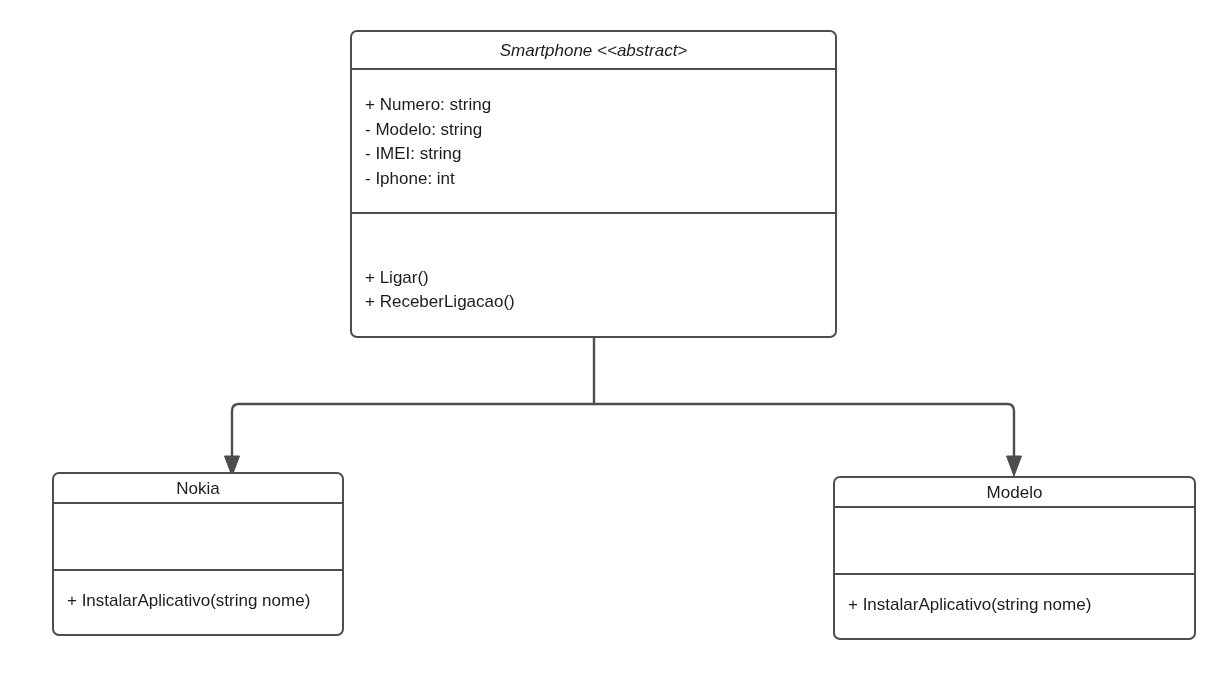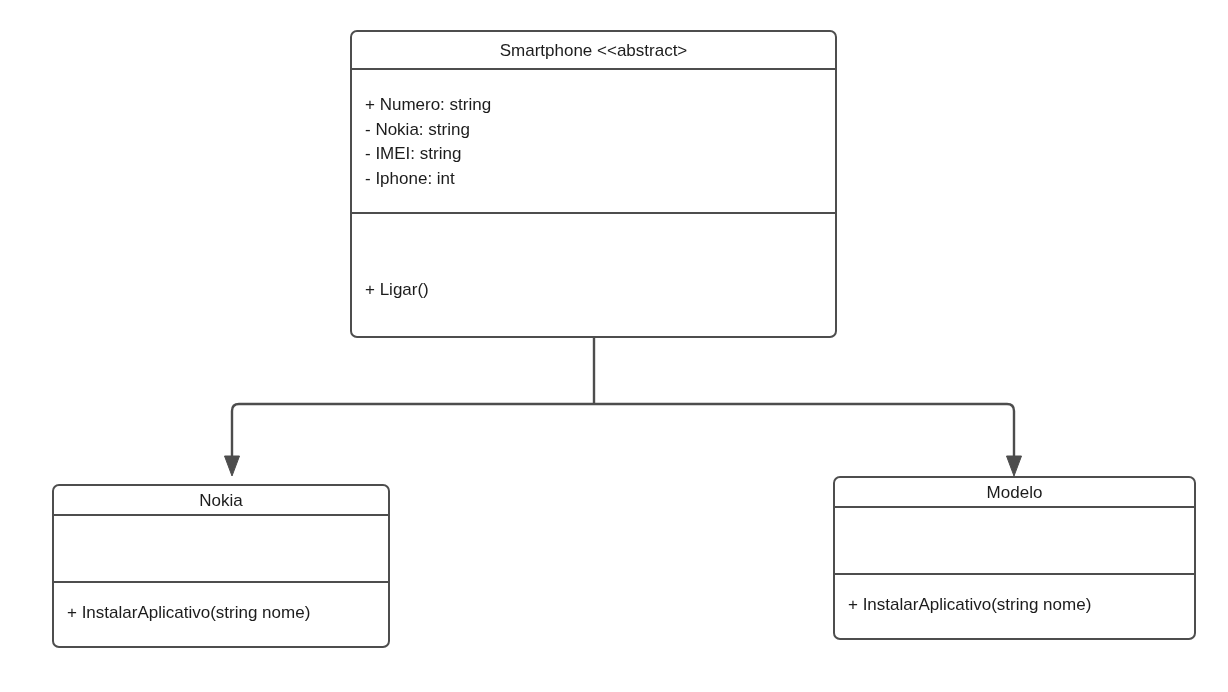--- a/index.html
+++ b/index.html
@@ -59,26 +59,26 @@
   .compartment .member {
     line-height: 24.5px;
     white-space: nowrap;
   }
   .compartment.empty {
     padding: 0;
   }
 
   
   #class-smartphone { left: 350px; top: 30px; width: 487px; height: 308px; }
-  #class-smartphone .class-title { height: 38px; }
+  #class-smartphone .class-title { height: 38px; font-style: italic; }
   #class-smartphone .attrs { height: 144px; align-items: flex-start; padding-top: 11px; }
   #class-smartphone .ops   { flex: 1; align-items: flex-start; padding-top: 11px; margin-top: 28px; }
 
   
-  #class-nokia  { left: 52px;  top: 484px; width: 338px; height: 164px; }
+  #class-nokia  { left: 52px;  top: 472px; width: 292px; height: 164px; }
   #class-iphone { left: 833px; top: 476px; width: 363px; height: 164px; }
   .uml-class.child .class-title { height: 30px; }
   .uml-class.child .attrs { height: 67px; }
   .uml-class.child .ops   { flex: 1; border-radius: 8px; }
 
   
   #connector {
     position: absolute;
     left: 0;
     top: 0;
@@ -100,26 +100,27 @@
 
     <polygon points="232,476 224.5,456 239.5,456" fill="#4d4d4d" stroke="#4d4d4d" stroke-width="1"></polygon>
 
     <polygon points="1014,476 1006.5,456 1021.5,456" fill="#4d4d4d" stroke="#4d4d4d" stroke-width="1"></polygon>
   </svg>
 
   <div class="uml-class parent" id="class-smartphone">
     <div class="class-title">Smartphone &lt;&lt;abstract&gt;</div>
     <div class="compartment attrs divided">
       <div class="member">+ Numero: string</div>
-      <div class="member">- Nokia: string</div>
+      <div class="member">- Modelo: string</div>
       <div class="member">- IMEI: string</div>
       <div class="member">- Iphone: int</div>
     </div>
     <div class="compartment ops">
       <div class="member">+ Ligar()</div>
+      <div class="member">+ ReceberLigacao()</div>
     </div>
   </div>
 
   <div class="uml-class child" id="class-nokia">
     <div class="class-title">Nokia</div>
     <div class="compartment attrs divided empty"></div>
     <div class="compartment ops">
       <div class="member">+ InstalarAplicativo(string nome)</div>
     </div>
   </div>

